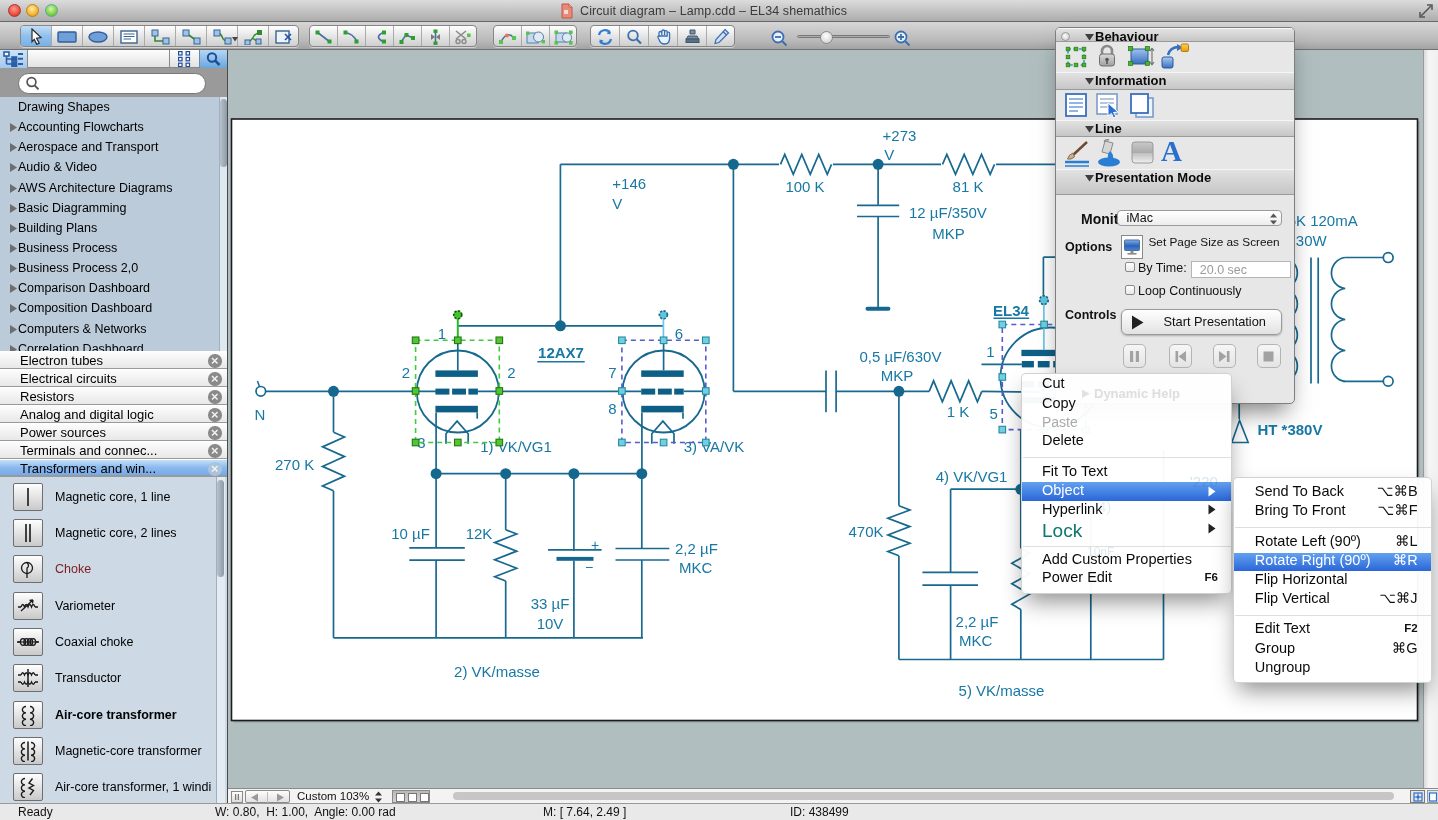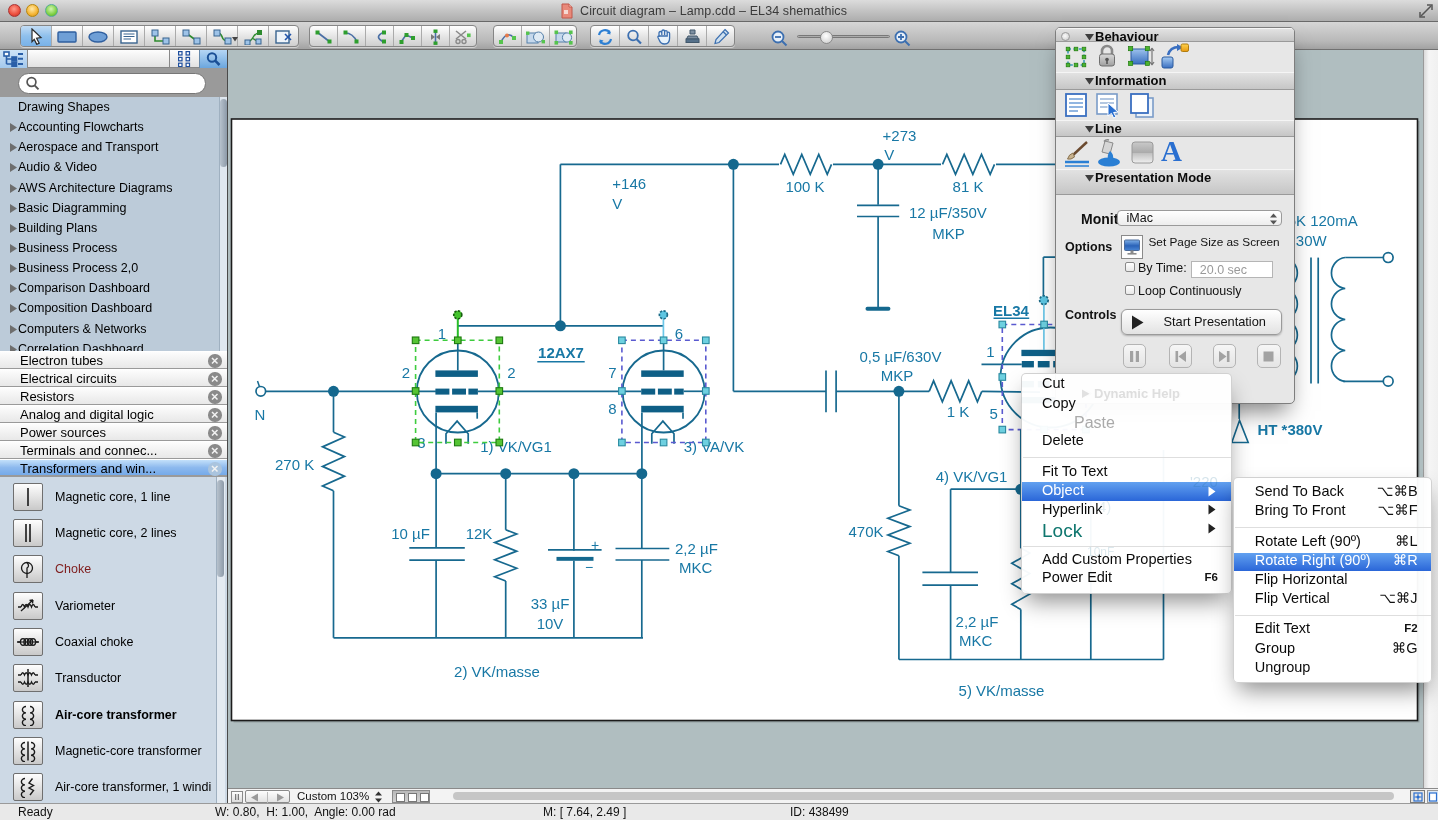--- a/index.html
+++ b/index.html
@@ -808,21 +808,21 @@
               <stop offset="0.55" stop-color="#2a62b8"></stop>
               <stop offset="1" stop-color="#4a86d4"></stop>
             </linearGradient>
           </defs>
           <rect x="7.5" y="12.5" width="3" height="2.5" fill="#8a8a8a"></rect>
           <rect x="4.5" y="15" width="9" height="1.6" fill="#8a8a8a"></rect>
         </svg>
 <span class="abs" style="left:92.5px;top:207px;font-size:11.8px;color:#111;">Set Page Size as Screen</span>
 <div class="abs" style="left:68.5px;top:234.2px;width:10px;height:10px;background:linear-gradient(#fff,#e8e8e8);border:1px solid #8a8a8a;border-radius:2px;"></div>
 <span class="abs" style="left:82px;top:233px;font-size:12.5px;color:#111;">By Time:</span>
-<div class="abs" style="left:134.8px;top:232.9px;width:82px;height:17px;background:#fff;border:1px solid #b5b5b5;">
+<div class="abs" style="left:134.8px;top:232.9px;width:100px;height:17px;background:#fff;border:1px solid #b5b5b5;">
           <span class="abs" style="left:8px;top:1.5px;font-size:12.5px;color:#9a9a9a;">20.0 sec</span>
         </div>
 <div class="abs" style="left:68.5px;top:257.4px;width:10px;height:10px;background:linear-gradient(#fff,#e8e8e8);border:1px solid #8a8a8a;border-radius:2px;"></div>
 <span class="abs" style="left:82px;top:256px;font-size:12.5px;color:#111;">Loop Continuously</span>
 <span class="abs" style="left:9px;top:279.5px;font-size:12.5px;font-weight:bold;color:#111;">Controls</span>
 <div class="abs" style="left:64.5px;top:280.9px;width:161.5px;height:26px;background:linear-gradient(#ffffff,#e2e2e2);border:1px solid #9a9a9a;border-radius:6px;box-shadow:0 1px 2px rgba(0,0,0,0.25);">
           <svg class="abs" style="left:9px;top:5.5px;" width="13" height="15" viewBox="0 0 13 15">
             <path d="M1 0.5 L12.5 7.5 L1 14.5 Z" fill="#222"></path>
           </svg>
           <span class="abs" style="left:42px;top:4.5px;font-size:12.8px;color:#111;">Start Presentation</span>
@@ -850,21 +850,21 @@
           <path d="M1 0.5 L7.5 4.5 L1 8.5 Z" fill="#a8a8a8"></path>
         </svg>
 <span class="abs" style="left:40px;top:357.5px;font-size:13px;font-weight:bold;color:#aaa;">Dynamic Help</span>
 </div>
     </div>
 
 <div class="abs" id="menu1" style="left:1021px;top:372.5px;width:212px;height:221.5px;">
       <div class="abs" style="left:0;top:0;width:211px;height:221px;background:rgba(255,255,255,0.96);border:1px solid rgba(0,0,0,0.18);border-radius:5px;box-shadow:0 12px 22px -5px rgba(0,0,0,0.45);overflow:hidden;">
 <span class="abs" style="left:20px;top:1.7px;font-size:14.5px;color:#0a0a0a;white-space:nowrap;">Cut</span>
 <span class="abs" style="left:20px;top:21.1px;font-size:14.5px;color:#0a0a0a;white-space:nowrap;">Copy</span>
-<span class="abs" style="left:20px;top:40.2px;font-size:16px;color:#aaaaaa;white-space:nowrap;margin-left:32px;">Paste</span>
+<span class="abs" style="left:20px;top:40.2px;font-size:14px;color:#aaaaaa;white-space:nowrap;">Paste</span>
 <span class="abs" style="left:20px;top:58.7px;font-size:14.5px;color:#0a0a0a;white-space:nowrap;">Delete</span>
 <div class="abs" style="left:1px;top:83.7px;width:209px;height:1px;background:#dedede;"></div>
 <span class="abs" style="left:20px;top:89.8px;font-size:14.5px;color:#0a0a0a;white-space:nowrap;">Fit To Text</span>
 <div class="abs" style="left:0;top:108.9px;width:211px;height:18.4px;background:linear-gradient(#62a1f0,#2a66d8);"></div>
 <span class="abs" style="left:20px;top:108.5px;font-size:14.5px;color:#ffffff;white-space:nowrap;">Object</span>
         <svg class="abs" style="left:186px;top:112.5px;" width="8" height="11" viewBox="0 0 8 11">
           <path d="M0.5 0.5 L7.5 5.5 L0.5 10.5 Z" fill="#fff"></path>
         </svg>
 <span class="abs" style="left:20px;top:127.8px;font-size:14.5px;color:#0a0a0a;white-space:nowrap;">Hyperlink</span>
 <svg class="abs" style="left:186px;top:130.8px;" width="8" height="11" viewBox="0 0 8 11">

